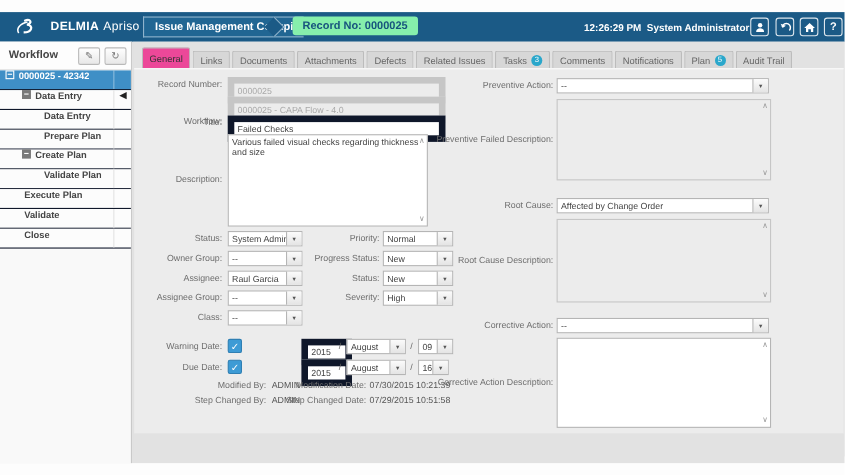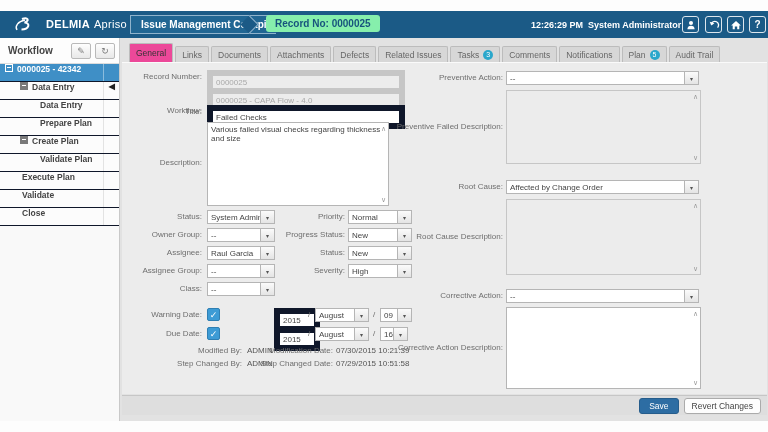--- a/index.html
+++ b/index.html
@@ -354,19 +354,15 @@
 
       <label class="lbl" style="top:280px;right:264px;">Corrective Action Description:</label>
       <div class="tawrap" style="left:384px;top:244px;width:193px;height:80px;">
         <textarea style=""></textarea>
         <span class="sc-up">∧</span>
         <span class="sc-dn">∨</span>
       </div>
 
     </div>
 
-    <div class="footerbar">
-      <button class="btn-save">Save</button>
-      <button class="btn-revert">Revert Changes</button>
-    </div>
   </div>
 
 </div>
 
 </body></html>

